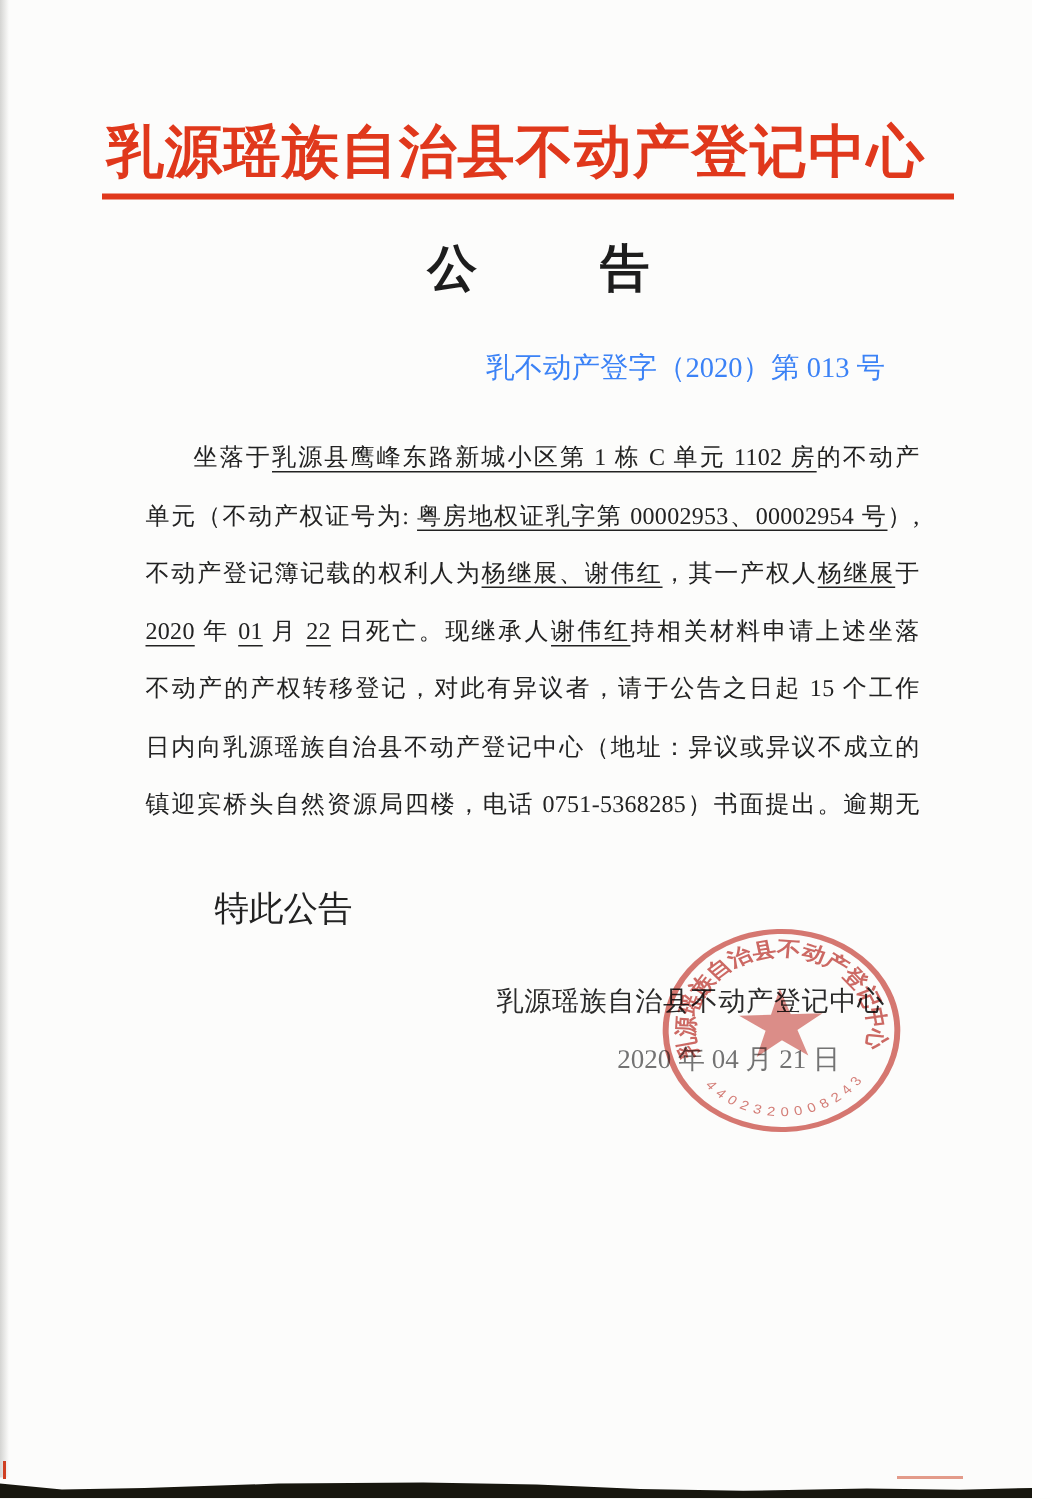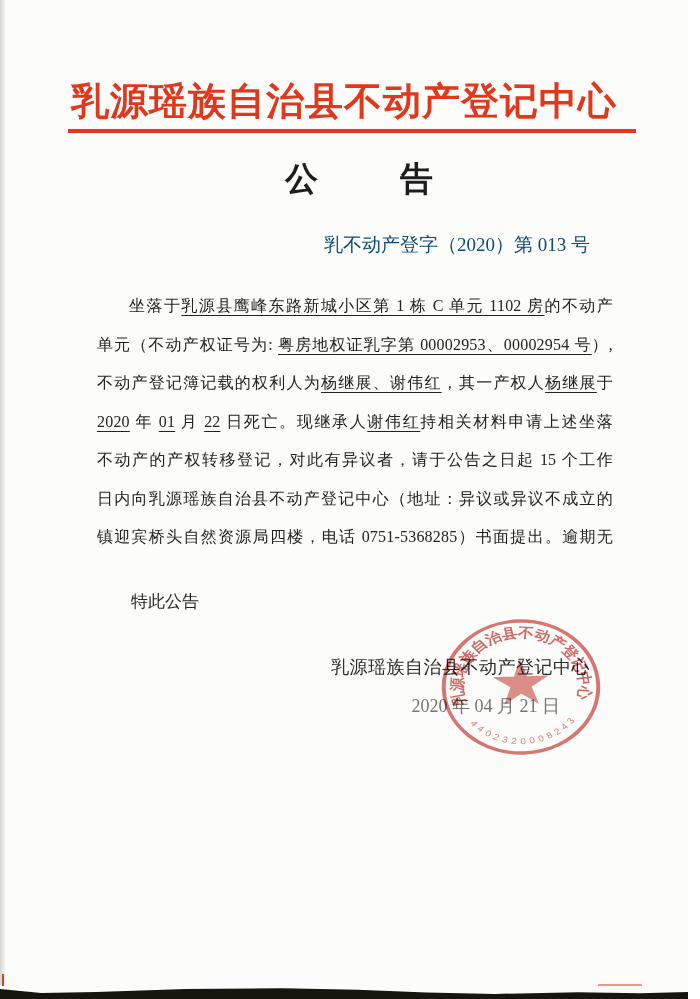--- a/index.html
+++ b/index.html
@@ -52,35 +52,35 @@
   .notice-title {
     position: absolute; top: 157px; left: 0; width: 100%;
     text-align: center;
     font-size: 33px; font-weight: bold; color: #1d1d1d;
     font-family: "Liberation Sans", "DejaVu Sans", sans-serif;
     letter-spacing: 82px; padding-left: 112px; box-sizing: border-box;
   }
   .reference-no {
     position: absolute; top: 232px; left: 0; right: 98px;
     text-align: right;
-    font-size: 19px; color: #0c4a6e;
+    font-size: 19px; color: #3b82f6;
   }
   
   .body-block {
     position: absolute; top: 287px; left: 97px; width: 516px;
     font-size: 16px; line-height: 38.5px; color: #222;
     letter-spacing: 0.2px;
   }
   .bline { height: 38.5px; white-space: nowrap; }
   .bline.j { text-align: justify; text-align-last: justify; white-space: normal; }
   .bline.ind { text-indent: 2em; }
   .u { text-decoration: underline; text-underline-offset: 4px; text-decoration-thickness: 1px; }
   .closing {
     position: absolute; top: 590px; left: 97px; width: 516px;
-    font-size: 17px; text-indent: 2em; color: #222;
+    font-size: 23px; text-indent: 2em; color: #222;
   }
   
   .sig-org {
     position: absolute; top: 655px; left: 0; right: 98px;
     text-align: right; font-size: 18px; color: #2a2a2a;
     letter-spacing: 0.5px;
   }
   .sig-date {
     position: absolute; top: 694px; left: 0; right: 128px;
     text-align: right; font-size: 18px; color: #737373;

